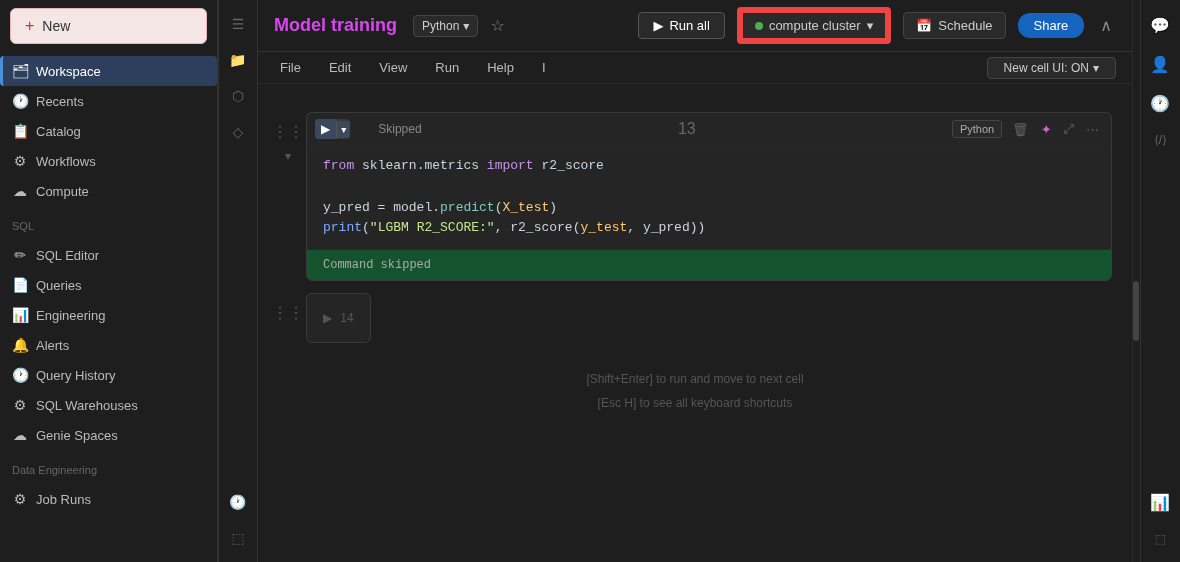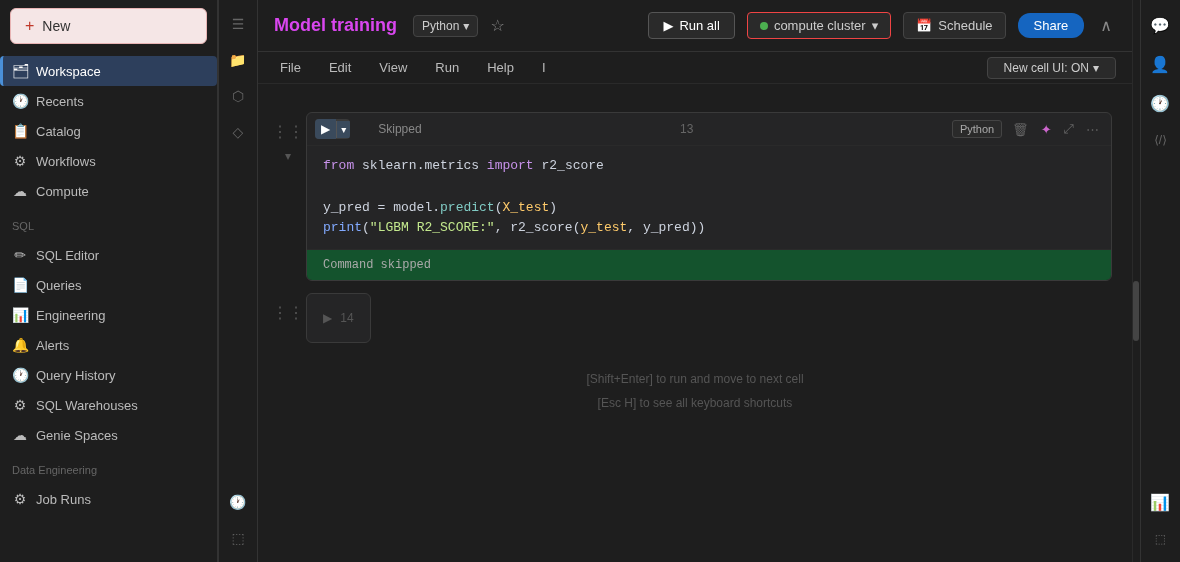--- a/index.html
+++ b/index.html
@@ -17,21 +17,21 @@
 
     
     #main { flex: 1; display: flex; flex-direction: column; overflow: hidden; }
 
     
     #topbar { background: #1e1e1e; border-bottom: 1px solid #333; padding: 0 16px; height: 52px; display: flex; align-items: center; gap: 12px; flex-shrink: 0; }
     #notebook-title { font-size: 18px; font-weight: 600; color: #d946ef; margin-right: 4px; }
     #python-badge { background: #2a2a2a; border: 1px solid #444; border-radius: 4px; padding: 3px 8px; font-size: 12px; color: #ccc; display: flex; align-items: center; gap: 4px; cursor: pointer; }
     #star-btn { color: #888; background: none; border: none; font-size: 16px; cursor: pointer; }
     #topbar-spacer { flex: 1; }
-    .topbar-btn { background: #2a2a2a; border: 1px solid #ef4444; border-radius: 4px; padding: 5px 12px; color: #ccc; cursor: pointer; display: flex; align-items: center; gap: 6px; font-size: 13px; }
+    .topbar-btn { background: #2a2a2a; border: 6px solid #ef4444; border-radius: 4px; padding: 5px 12px; color: #ccc; cursor: pointer; display: flex; align-items: center; gap: 6px; font-size: 13px; }
     .topbar-btn .green-dot { width: 8px; height: 8px; background: #4caf50; border-radius: 50%; display: inline-block; }
     #run-all-btn { background: #2a2a2a; border: 1px solid #555; border-radius: 4px; padding: 5px 14px; color: #fff; cursor: pointer; display: flex; align-items: center; gap: 6px; font-size: 13px; }
     #schedule-btn { background: #2a2a2a; border: 1px solid #444; border-radius: 4px; padding: 5px 12px; color: #ccc; cursor: pointer; display: flex; align-items: center; gap: 6px; font-size: 13px; }
     #share-btn { background: #1565c0; border: none; border-radius: 12px; padding: 5px 16px; color: #fff; cursor: pointer; font-size: 13px; font-weight: 500; }
     #collapse-btn { background: none; border: none; color: #888; cursor: pointer; font-size: 16px; padding: 4px; }
 
     
     #menubar { background: #1e1e1e; padding: 0 16px; height: 32px; display: flex; align-items: center; gap: 16px; border-bottom: 1px solid #2a2a2a; flex-shrink: 0; }
     .menu-item { color: #bbb; cursor: pointer; font-size: 13px; padding: 4px 6px; border-radius: 3px; }
 
@@ -42,21 +42,21 @@
     .cell-wrapper { display: flex; align-items: flex-start; gap: 8px; margin-bottom: 4px; }
     .cell-gutter { width: 20px; display: flex; flex-direction: column; align-items: center; padding-top: 10px; gap: 4px; }
     .cell-drag { color: #555; font-size: 16px; cursor: grab; }
     .cell-collapse-arrow { color: #555; font-size: 12px; cursor: pointer; margin-top: 4px; }
     .cell { flex: 1; background: #252526; border: 1px solid #3a3a3a; border-radius: 6px; overflow: hidden; }
     .cell-header { display: flex; align-items: center; padding: 6px 8px; gap: 6px; border-bottom: 1px solid #2a2a2a; }
     .run-btn-group { display: flex; align-items: center; background: #3a3a3a; border-radius: 4px; overflow: hidden; }
     .run-btn { background: #3a4a5c; border: none; color: #fff; padding: 3px 6px; cursor: pointer; font-size: 12px; }
     .run-dropdown { background: #3a4a5c; border: none; border-left: 1px solid #555; color: #fff; padding: 3px 4px; cursor: pointer; font-size: 10px; }
     .cell-status { color: #888; font-size: 12px; margin-left: 22px; }
-    .cell-number { flex: 1; text-align: center; color: #666; font-size: 12px; }
+    .cell-number { flex: 1; text-align: center; color: #666; font-size: 16px; }
     .cell-lang-badge { background: #2a2a2a; border: 1px solid #444; border-radius: 3px; padding: 2px 7px; font-size: 11px; color: #aaa; cursor: pointer; }
     .cell-actions { display: flex; align-items: center; gap: 4px; }
     .cell-action-btn { background: none; border: none; color: #666; cursor: pointer; font-size: 13px; padding: 2px 4px; }
     .cell-body { padding: 10px 16px; font-family: 'Courier New', monospace; font-size: 13px; line-height: 1.6; }
     .cell-output { padding: 8px 16px; background: #14532d; border-top: 1px solid #2a2a2a; font-size: 12px; color: #aaa; font-family: 'Courier New', monospace; }
 
     
     .kw { color: #c792ea; }
     .fn { color: #82aaff; }
     .str { color: #c3e88d; }

